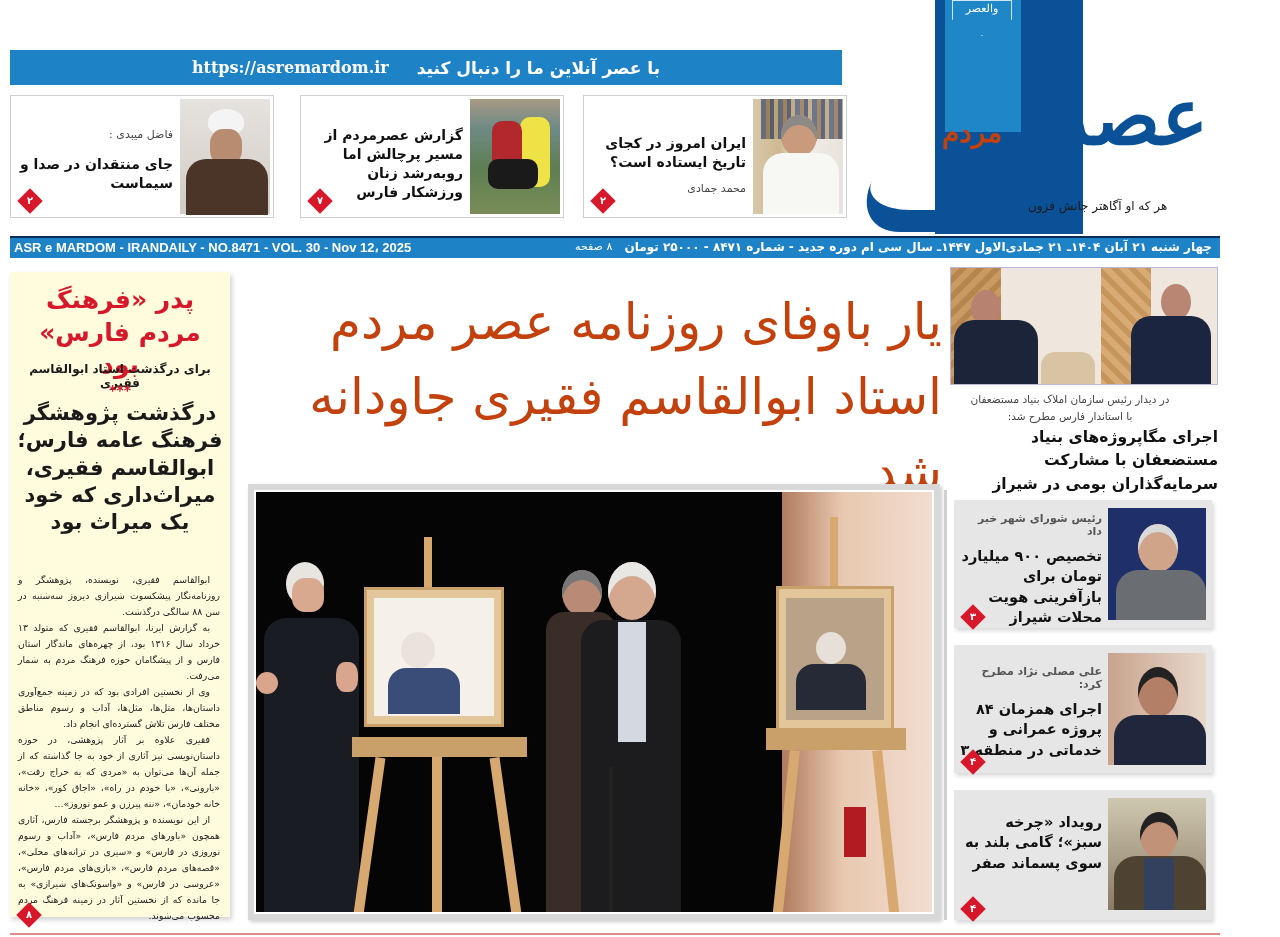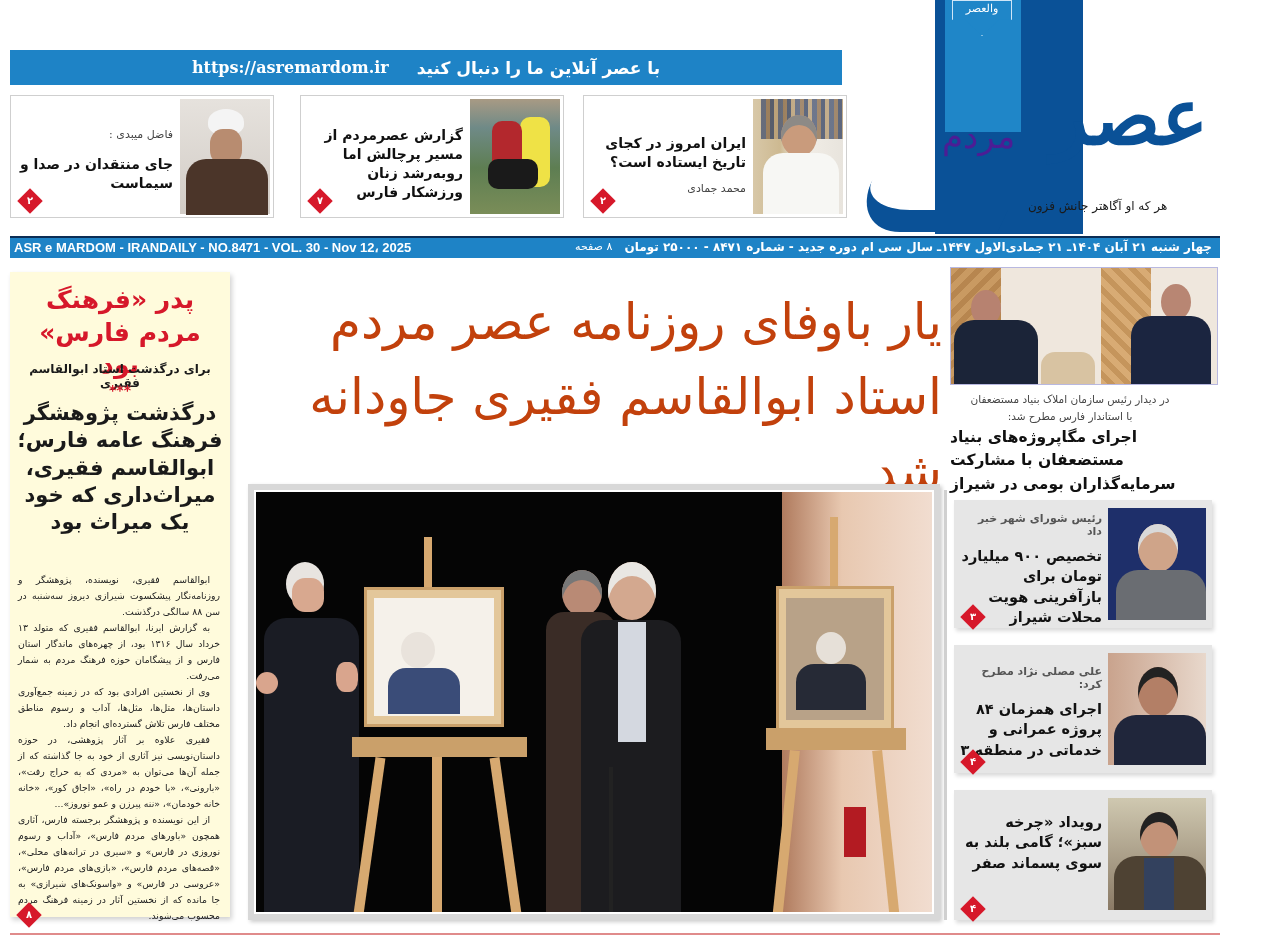--- a/index.html
+++ b/index.html
@@ -9,21 +9,21 @@
   .rtl { direction: rtl; }
 
   
   .mast-dark { left: 935px; top: 0; width: 148px; height: 234px; background: #0a5197; }
   .mast-light { left: 945px; top: 0; width: 76px; height: 132px; background: #1f86c8; }
   .mast-star { left: 952px; top: 0; width: 60px; height: 36px; background: #1f86c8; border: 1px solid #cfe6f7;
     clip-path: polygon(0 0,100% 0,100% 55%,78% 55%,50% 100%,22% 55%,0 55%); }
   .mast-star-text { left: 952px; top: 2px; width: 60px; text-align: center; color: #ffffff; font-family: "DejaVu Serif", serif; font-size: 11px; }
   .logo-asr { right: 72px; top: 78px; color: #0a5197; font-family: "DejaVu Serif", serif; font-weight: bold; font-size: 78px; line-height: 1; }
   .logo-swoosh { left: 860px; top: 180px; width: 150px; height: 52px; border-bottom: 22px solid #0a5197; border-radius: 0 0 0 60px; transform: skewX(-25deg); }
-  .logo-mardom { left: 942px; top: 116px; color: #4c1d95; font-family: "DejaVu Serif", serif; font-weight: normal; font-size: 34px; }
+  .logo-mardom { left: 942px; top: 116px; color: #c2410c; font-family: "DejaVu Serif", serif; font-weight: bold; font-size: 28px; }
   .slogan { left: 1028px; top: 199px; font-size: 12px; color: #1a1a1a; }
 
   
   .url-bar { left: 10px; top: 50px; width: 832px; height: 35px; background: #1e83c6; display: flex; align-items: center; justify-content: center; gap: 28px; color: #ffffff; font-weight: bold; }
   .url-bar .fa { font-size: 17px; direction: rtl; }
   .url-bar .url { font-family: "DejaVu Serif", serif; font-size: 16px; }
 
   
   .teaser { top: 95px; width: 264px; height: 123px; border: 1px solid #cfcfcf; background: #fff; }
   .teaser .pic { position: absolute; right: 3px; top: 3px; width: 90px; height: 115px; }
@@ -51,21 +51,21 @@
   
   .headline { left: 242px; top: 285px; width: 700px; direction: rtl; font-weight: normal; font-size: 50px; line-height: 1.5; color: #c2410c; letter-spacing: -1px; }
 
   
   .photo-frame { left: 248px; top: 484px; width: 692px; height: 436px; border: 6px solid #d8d8d8; background: #fff; padding: 2px; box-shadow: 2px 2px 4px rgba(0,0,0,0.2); }
   .photo { position: relative; width: 100%; height: 100%; background: #050505; overflow: hidden; }
 
   
   .rc-photo { left: 950px; top: 267px; width: 268px; height: 118px; border: 1px solid #b8b8e0; overflow: hidden; background: #efe7dd; }
   .rc-kicker { left: 950px; top: 391px; width: 240px; text-align: center; direction: rtl; font-size: 10.5px; line-height: 1.6; color: #444; }
-  .rc-title { left: 950px; top: 426px; width: 268px; text-align: left; direction: rtl; font-weight: bold; font-size: 15.5px; line-height: 1.5; color: #111; }
+  .rc-title { left: 950px; top: 426px; width: 268px; text-align: right; direction: rtl; font-weight: bold; font-size: 15.5px; line-height: 1.5; color: #111; }
 
   .card { left: 954px; width: 258px; background: #e6e6e6; box-shadow: 2px 3px 4px rgba(0,0,0,0.15); }
   .card .pic { position: absolute; right: 6px; top: 8px; width: 98px; height: 112px; overflow: hidden; }
   .card .txt { position: absolute; right: 110px; left: 6px; direction: rtl; text-align: right; }
   .c-kicker { font-size: 11px; color: #555; font-weight: bold; margin-bottom: 8px; }
   .c-title { font-weight: bold; font-size: 14.5px; line-height: 1.4; color: #111; }
 
   .bottom-rule { left: 10px; top: 933px; width: 1210px; height: 2px; background: #e08b8b; }
   .vert-rule { left: 944px; top: 490px; width: 3px; height: 430px; background: #d0d0d0; }
 </style>

